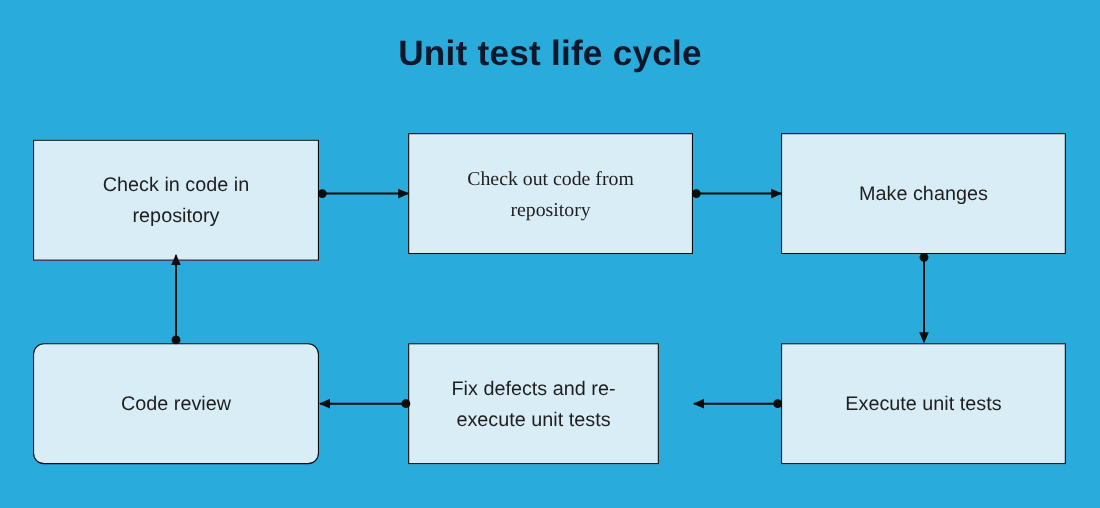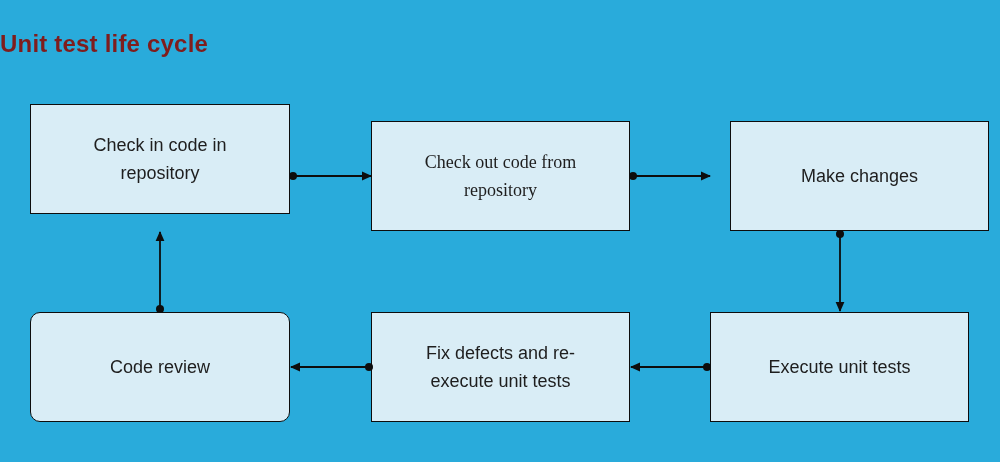--- a/index.html
+++ b/index.html
@@ -12,47 +12,47 @@
     height: 462px;
     background: #29ABDB;
     font-family: "Liberation Sans", "DejaVu Sans", sans-serif;
     overflow: hidden;
   }
   .title {
     position: absolute;
     top: 30px;
     left: 0;
     width: 100%;
-    text-align: left;
-    color: #7f1d1d;
-    font-size: 24px;
+    text-align: center;
+    color: #0f172a;
+    font-size: 32px;
     font-weight: 700;
     letter-spacing: 0.2px;
   }
   .node {
     position: absolute;
     width: 260px;
     height: 110px;
     background: #D9EDF6;
     border: 1.5px solid #0D0D0D;
     box-sizing: border-box;
     display: flex;
     align-items: center;
     justify-content: center;
     text-align: center;
     color: #1E1E1E;
     font-size: 18px;
     line-height: 28px;
     white-space: pre-line;
   }
-  .node-check-in      { left: 30px;  top: 104px; justify-content: center; }
+  .node-check-in      { left: 30px;  top: 127px; justify-content: center; }
   .node-check-out     { left: 371px; top: 121px; width: 259px; font-family: Liberation Serif, serif; }
-  .node-make-changes  { left: 710px; top: 121px; width: 259px; margin-left: 20px; }
+  .node-make-changes  { left: 710px; top: 121px; width: 259px; }
   .node-code-review   { left: 30px;  top: 312px; border-radius: 10px; }
-  .node-fix-defects   { left: 371px; top: 312px; width: 259px; }
+  .node-fix-defects   { left: 371px; top: 312px; width: 228px; }
   .node-execute-tests { left: 710px; top: 312px; width: 259px; }
   .edges-svg {
     position: absolute;
     left: 0;
     top: 0;
     pointer-events: none;
   }
   .edge-line {
     stroke: #0D0D0D;
     stroke-width: 1.8;

